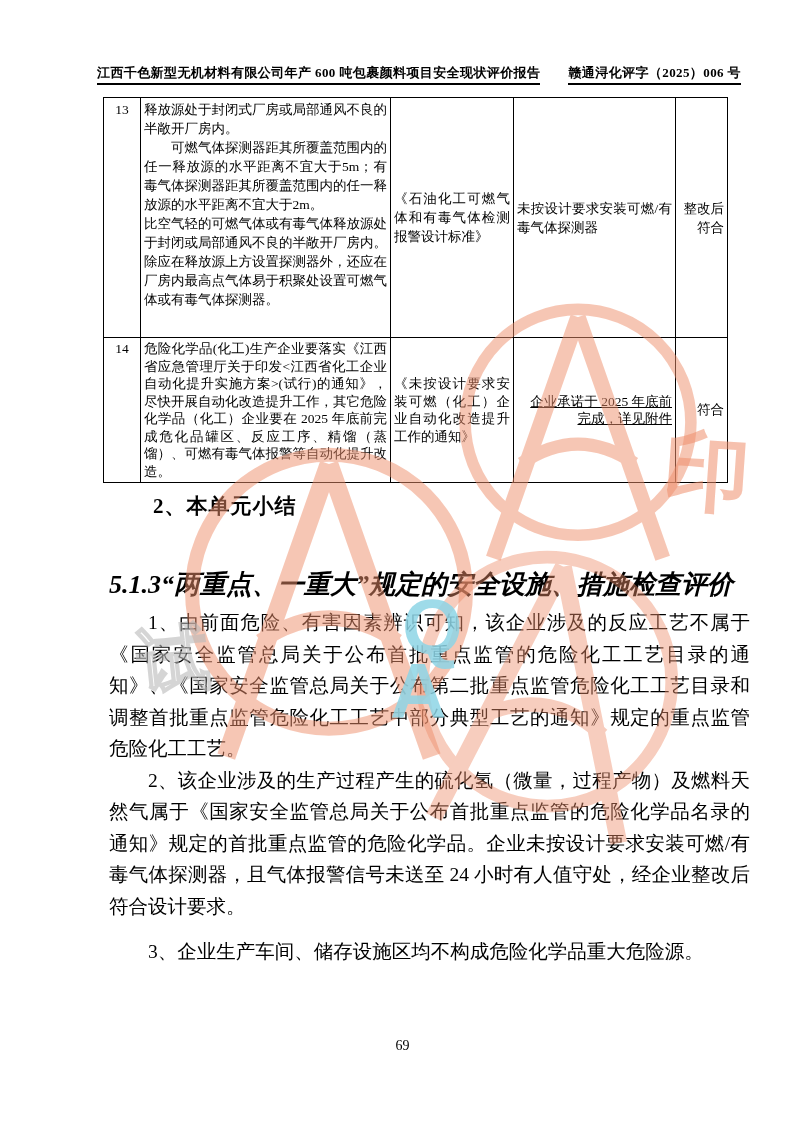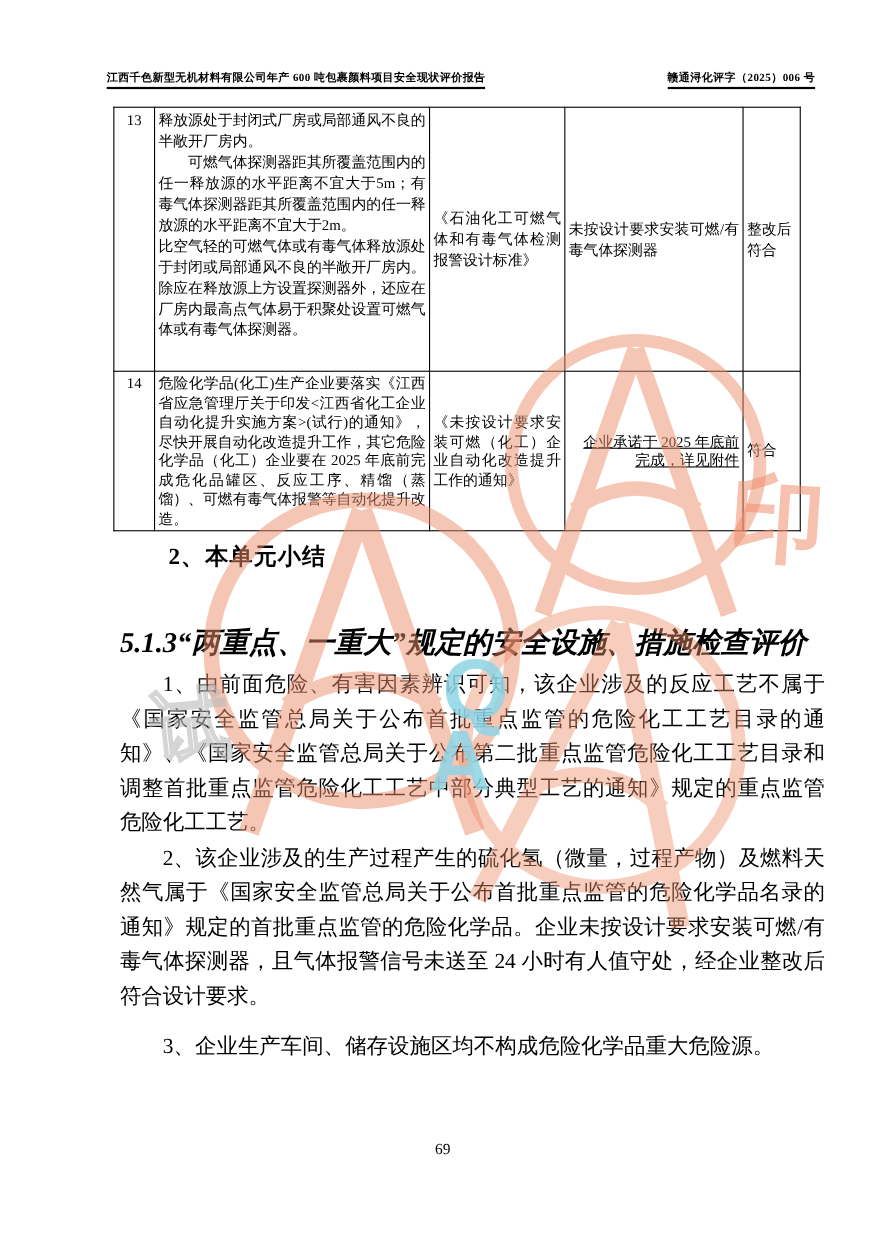--- a/index.html
+++ b/index.html
@@ -5,36 +5,36 @@
   html,body{margin:0;padding:0;background:#e8e8e8;}
   .page{
     position:relative;width:793px;height:1122px;margin:0 auto;background:#ffffff;
     overflow:hidden;color:#000;
     font-family:"Liberation Serif","DejaVu Serif",serif;
   }
   
   .hdr{
     position:absolute;left:97px;top:64px;width:644px;
     display:flex;justify-content:space-between;align-items:flex-end;
-    font-size:10px;font-weight:bold;letter-spacing:.4px;
+    font-size:13px;font-weight:bold;letter-spacing:.4px;
   }
   .hdr .u{border-bottom:2px solid #000;padding-bottom:1px;white-space:nowrap;}
   
   table.doc{
     position:absolute;left:103px;top:97px;width:624px;
     border-collapse:collapse;table-layout:fixed;
     font-size:13.5px;line-height:19px;
   }
   table.doc td{border:1.6px solid #000;padding:2px 3px;overflow:hidden;margin-top:32px;}
   td.cno{text-align:center;vertical-align:top;padding-top:3px;}
   td.ctext{vertical-align:top;text-align:justify;}
   td.cstd{vertical-align:middle;text-align:justify;padding:0 5px;}
   td.cprob{vertical-align:middle;text-align:justify;padding:0 5px;}
   td.cprob2{vertical-align:middle;text-align:right;padding:0 4px;text-decoration:underline;}
-  td.cres{vertical-align:middle;text-align:left;padding:0 3px;}
+  td.cres{vertical-align:middle;text-align:right;padding:0 3px;}
   .para{text-align:justify;}
   .para.ind{text-indent:2em;}
   tr.r14 td{line-height:17.5px;}
   
   .body{position:absolute;left:109px;top:492px;width:641px;font-size:19.5px;}
   .h-sum{font-size:21px;font-weight:bold;text-indent:2.1em;margin:0 0 6px 0;letter-spacing:1px;}
   .p-sum{margin:0;line-height:33px;text-indent:2em;text-align:justify;}
   .h-513{font-size:26px;font-weight:bold;margin:47px 0 5px 0;font-style:italic;}
   .p-num{margin:0;line-height:31.5px;text-indent:2em;text-align:justify;}
   .p-last{margin-top:14px;}

